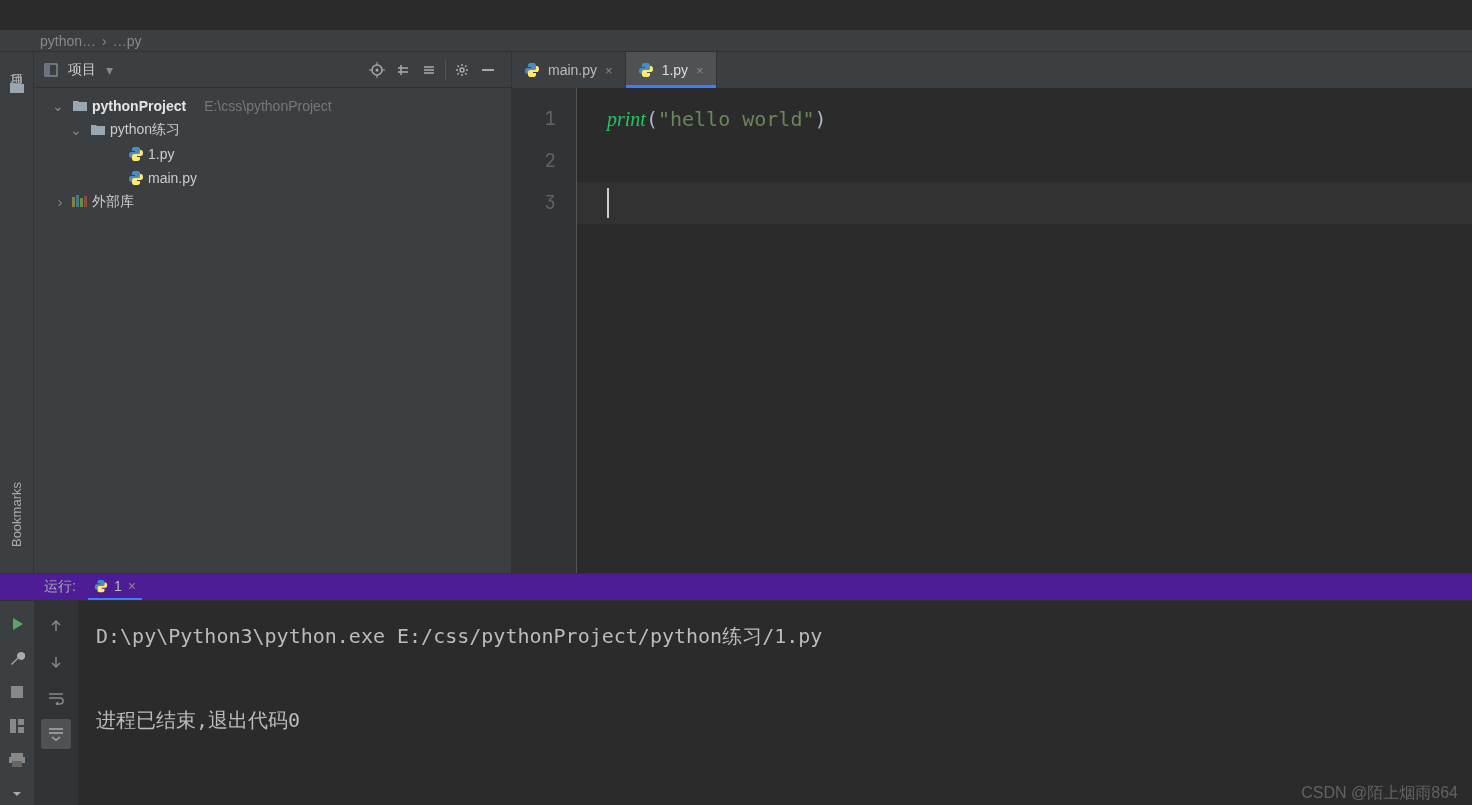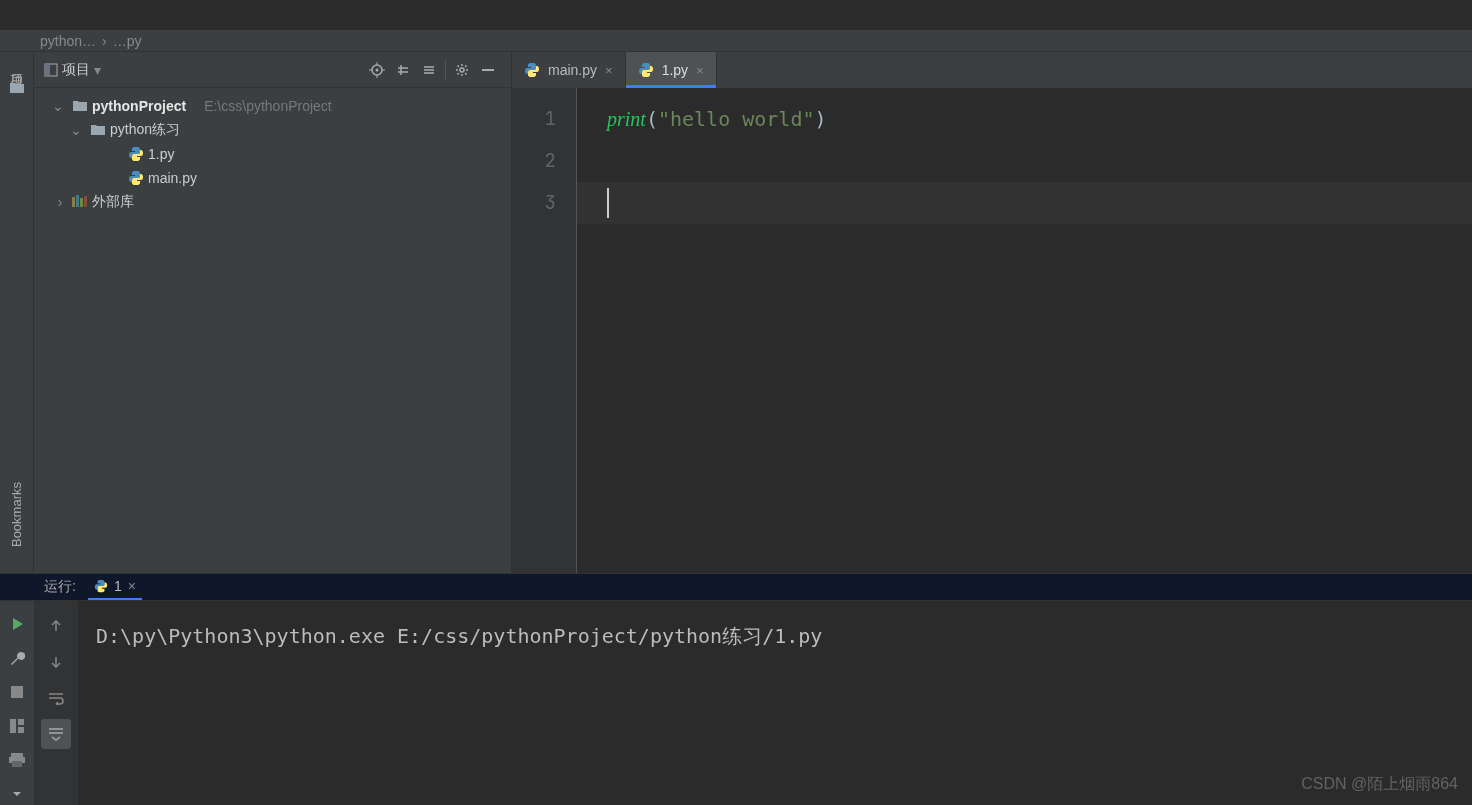--- a/index.html
+++ b/index.html
@@ -62,21 +62,21 @@
 .project-header {
   height: 36px;
   display: flex;
   align-items: center;
   padding: 0 10px;
   border-bottom: 1px solid #323232;
 }
 .project-header .title {
   display:flex;
   align-items:center;
-  gap:4px;
+  gap:10px;
   color:#ccc;
   font-weight:500;
 }
 .project-header .spacer { flex: 1; }
 .toolbtn {
   width: 26px; height: 26px;
   display: flex; align-items: center; justify-content: center;
   color: #aaa;
   cursor: pointer;
   border-radius: 3px;
@@ -173,21 +173,21 @@
 .tok-str  { color:#6a8759; }
 .run-panel {
   height: 232px;
   background: #2b2b2b;
   border-top: 1px solid #323232;
   display: flex;
   flex-direction: column;
 }
 .run-tabbar {
   height: 30px;
-  background: #0f172a;
+  background: #4c1d95;
   display:flex;
   align-items:center;
   padding-left: 44px;
   gap: 12px;
   border-bottom: 1px solid #323232;
 }
 .run-tab {
   display:flex; align-items:center; gap:6px;
   color:#bbb;
   padding: 4px 6px;
@@ -226,21 +226,21 @@
   flex:1;
   padding: 14px 18px;
   font-family: Consolas, monospace;
   font-size: 20px;
   line-height: 42px;
   color: #bbb;
 }
 .watermark {
   position: fixed;
   right: 14px;
-  bottom: 10px;
+  bottom: 1px;
   color: #888;
   font-size: 16px;
   opacity: 0.6;
 }
 svg { display:block; }
 .chev { display:inline-block; transform: rotate(0deg); }
 .folder-icon { color:#9aa7b0; }
 </style>
 </head>
 <body>
@@ -471,17 +471,18 @@
         </div>
       <div class="nbtn active">
           <svg width="16" height="14" viewBox="0 0 16 14">
             <path stroke="#aaa" stroke-width="1.5" fill="none" d="M1 2h14M1 6h14M4 10l4 3 4-3"></path>
           </svg>
         </div>
     </div>
     <div class="run-console">
       <div>D:\py\Python3\python.exe E:/css/pythonProject/python练习/1.py</div>
       <div style="height:42px"></div>
+      <div>进程已结束,退出代码0</div>
     </div>
   </div>
 </div>
 
 <div class="watermark">CSDN @陌上烟雨864</div>
 
 </body></html>

